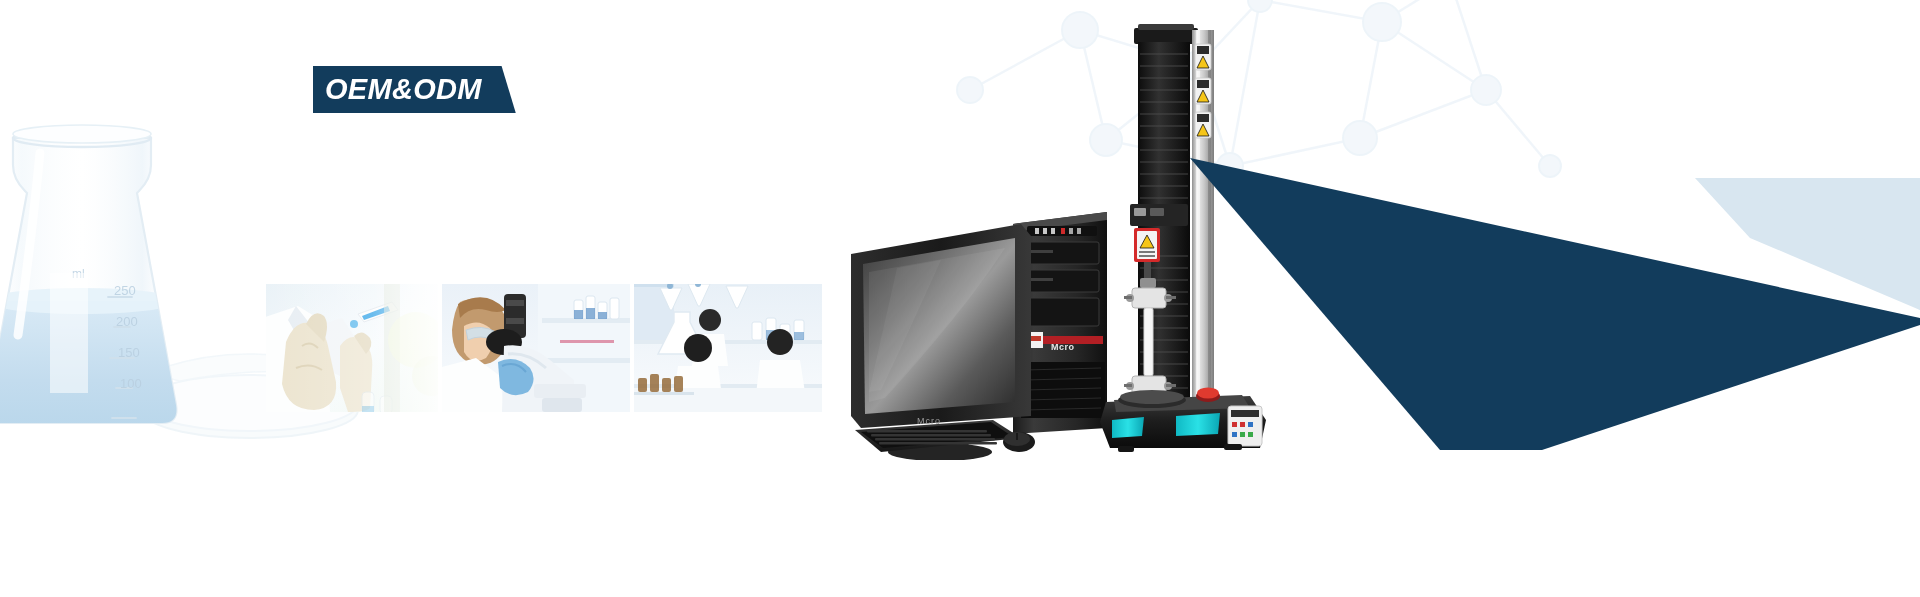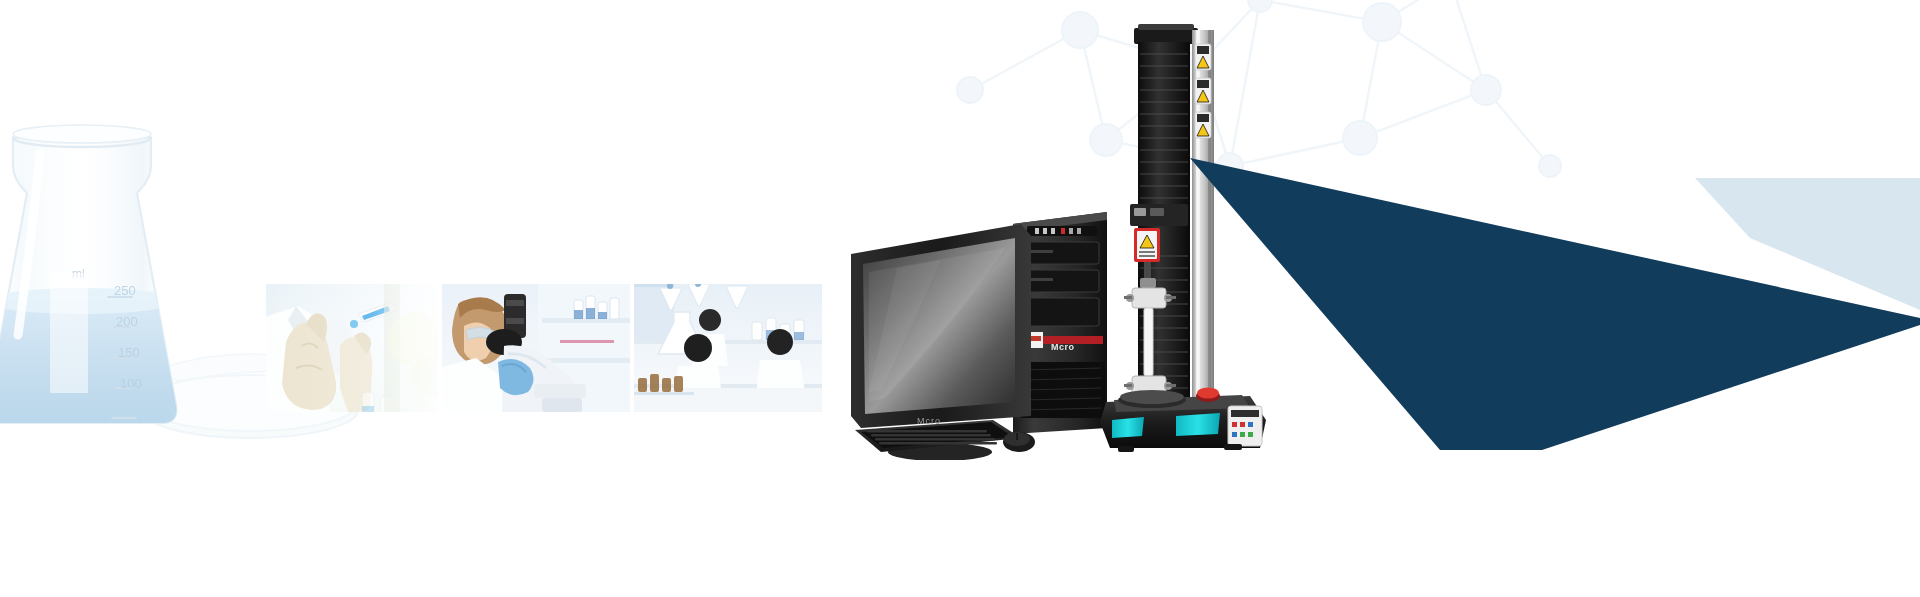--- a/index.html
+++ b/index.html
@@ -198,20 +198,23 @@
       <text x="138" y="252">150</text>
       <text x="140" y="283">100</text>
       <text x="92" y="173" font-size="12">ml</text>
     </g>
 
     <path d="M60 48 Q52 130 38 230" stroke="#ffffff" stroke-width="9" fill="none" opacity="0.85" stroke-linecap="round"></path>
     <rect x="70" y="168" width="38" height="120" fill="#ffffff" opacity="0.55"></rect>
   </svg>
 
   <div class="headline-block">
+    <div class="badge-wrap">
+      <span class="oem-badge">OEM&amp;ODM</span>
+    </div>
   </div>
 
   <div class="photo-strip">
 
     <div class="photo-cell p1">
       <svg viewBox="0 0 172 128" width="172" height="128" preserveAspectRatio="xMidYMid slice">
         <defs>
           <linearGradient id="ph1bg" x1="0" y1="0" x2="1" y2="1">
             <stop offset="0%" stop-color="#eaf2f7"></stop>
             <stop offset="55%" stop-color="#f7fbfd"></stop>

